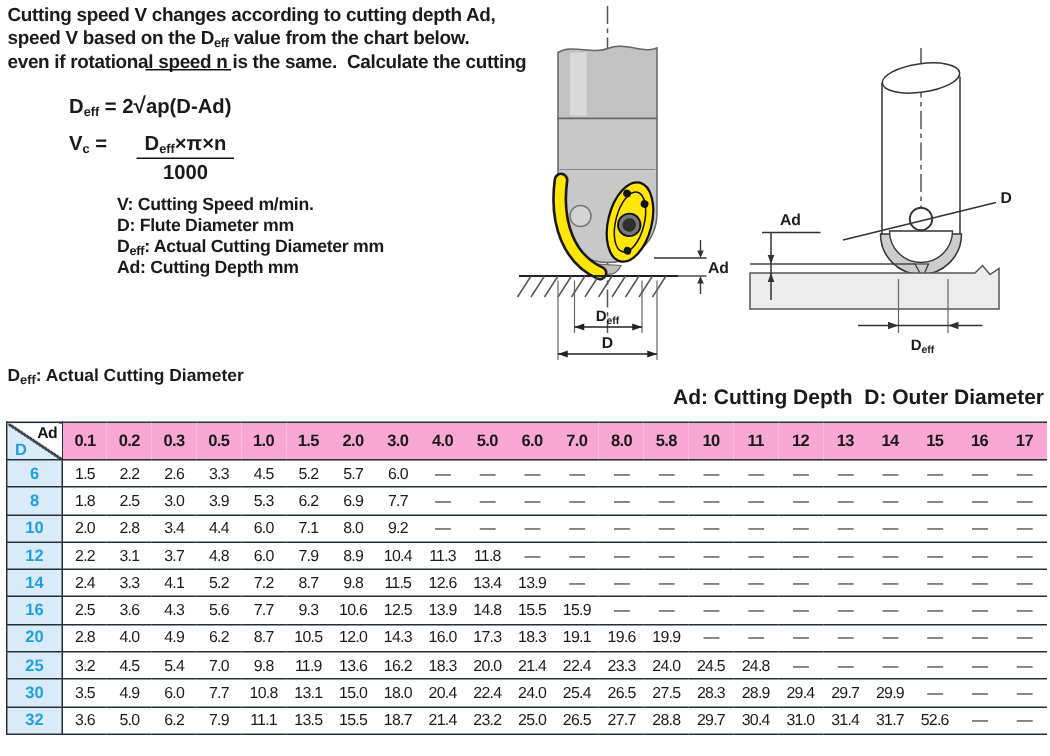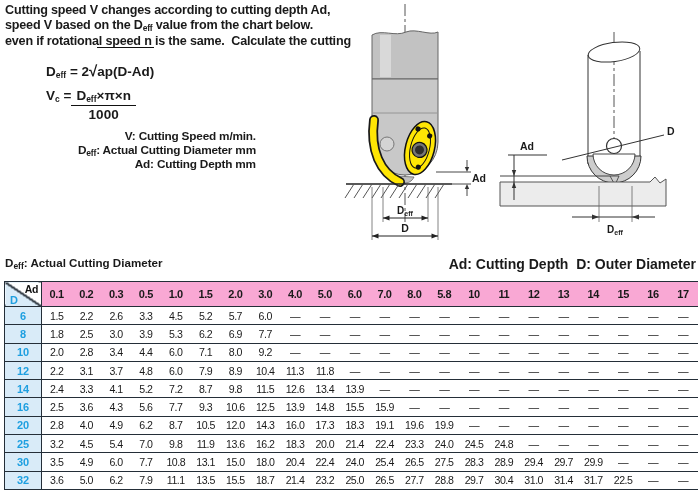--- a/index.html
+++ b/index.html
@@ -12,34 +12,34 @@
            font-weight:bold; line-height:1.17; letter-spacing:-0.2px; }
 
   
   .formula-deff { position:absolute; left:46px; top:62px; font-size:13.5px; font-weight:bold; }
   .formula-vc   { position:absolute; left:46px; top:88px; font-size:13.5px; font-weight:bold;
                   display:flex; align-items:flex-start; }
   sub.sm { font-size:8.5px; vertical-align:-2px; font-weight:bold; }
   sup.sm { font-size:8px; vertical-align:4px; font-weight:bold; }
   .radical { font-size:15px; }
   .radicand { border-top:1.4px solid #111; padding-top:16px; }
-  .frac { display:inline-flex; flex-direction:column; text-align:center; margin-left:0; }
+  .frac { display:inline-flex; flex-direction:column; text-align:center; margin-left:20px; }
   .frac .num { border-bottom:1.5px solid #111; padding:0 5px 1px 5px; }
   .frac .den { padding-top:1px; }
 
   
   .defs { position:absolute; left:78px; top:130px; font-size:11.8px; font-weight:bold;
-          line-height:1.18; letter-spacing:-0.2px;text-align:right; }
+          line-height:1.18; letter-spacing:-0.2px; }
 
   
   .diag-left  { position:absolute; left:340px; top:0px; }
   .diag-right { position:absolute; left:492px; top:18px; }
 
   
-  .caption-left  { position:absolute; left:5px;  top:256px; font-size:11.6px; font-weight:bold; }
+  .caption-left  { position:absolute; left:5px;  top:244px; font-size:11.6px; font-weight:bold; }
   .caption-right { position:absolute; right:4px; top:256px; font-size:14px; font-weight:bold; }
 
   
   .deff-table { position:absolute; left:4px; top:281px; width:694px;
                 border-collapse:collapse; table-layout:fixed; }
   .deff-table th, .deff-table td { padding:0; text-align:center; white-space:nowrap; overflow:visible; }
   .deff-table thead th { height:25px; background:#f9a8d4; font-size:11px; font-weight:bold;
                          letter-spacing:-0.4px; border-top:1.5px solid #242E38;
                          border-bottom:1.5px solid #242E38; }
   .deff-table thead th.corner { width:37px; background:linear-gradient(to bottom left,
@@ -72,20 +72,21 @@
   <div class="formula-vc">
     <span><span>V</span><sub class="sm">c</sub><span> =</span></span>
     <span class="frac">
       <span class="num"><span>D</span><sub class="sm">eff</sub><span>×π×n</span></span>
       <span class="den">1000</span>
     </span>
   </div>
 
   <div class="defs">
     <div>V: Cutting Speed m/min.</div>
+    <div>D: Flute Diameter mm</div>
     <div><span>D</span><sub class="sm">eff</sub><span>: Actual Cutting Diameter mm</span></div>
     <div>Ad: Cutting Depth mm</div>
   </div>
 
   <svg class="diag-left" width="148" height="250" viewBox="0 0 148 250">
     <line x1="65" y1="4" x2="65" y2="222" stroke="#555" stroke-width="1" stroke-dasharray="12 3 3 3"></line>
     <path d="M32,35 C42,29 55,37 66,32 C76,28 90,36 98,32 L98,79 L32,79 Z" fill="#C2C2C2" stroke="#666" stroke-width="1"></path>
     <rect x="40" y="35" width="11" height="42" fill="#D9D9D9"></rect>
     <path d="M32,79 L98,79 L98,142 A33,33 0 0 1 32,142 Z" fill="#C8C8C8" stroke="#666" stroke-width="1"></path>
     <line x1="33" y1="113" x2="97" y2="113" stroke="#888" stroke-width="0.8"></line>
@@ -447,20 +448,20 @@
           <td>23.2</td>
           <td>25.0</td>
           <td>26.5</td>
           <td>27.7</td>
           <td>28.8</td>
           <td>29.7</td>
           <td>30.4</td>
           <td>31.0</td>
           <td>31.4</td>
           <td>31.7</td>
-          <td>22.5</td>
+          <td>52.6</td>
           <td>—</td>
           <td>—</td>
         </tr>
       </tbody>
   </table>
 
 </div>
 
 </body></html>

